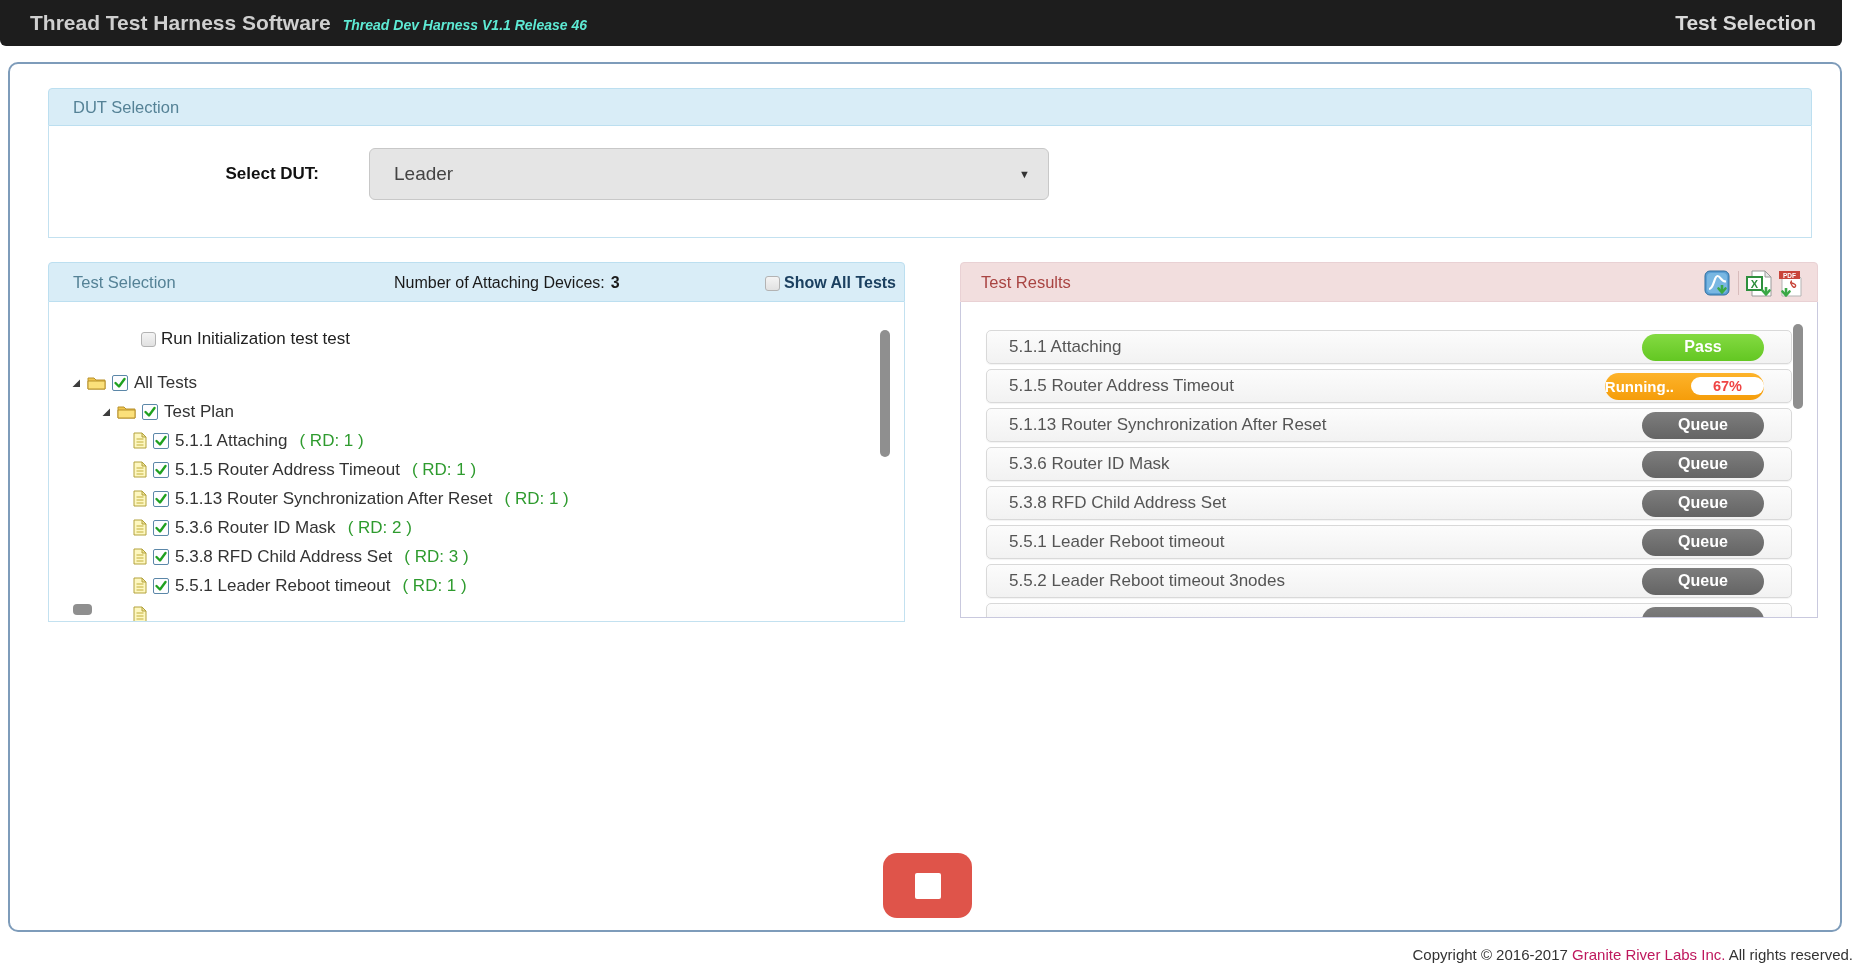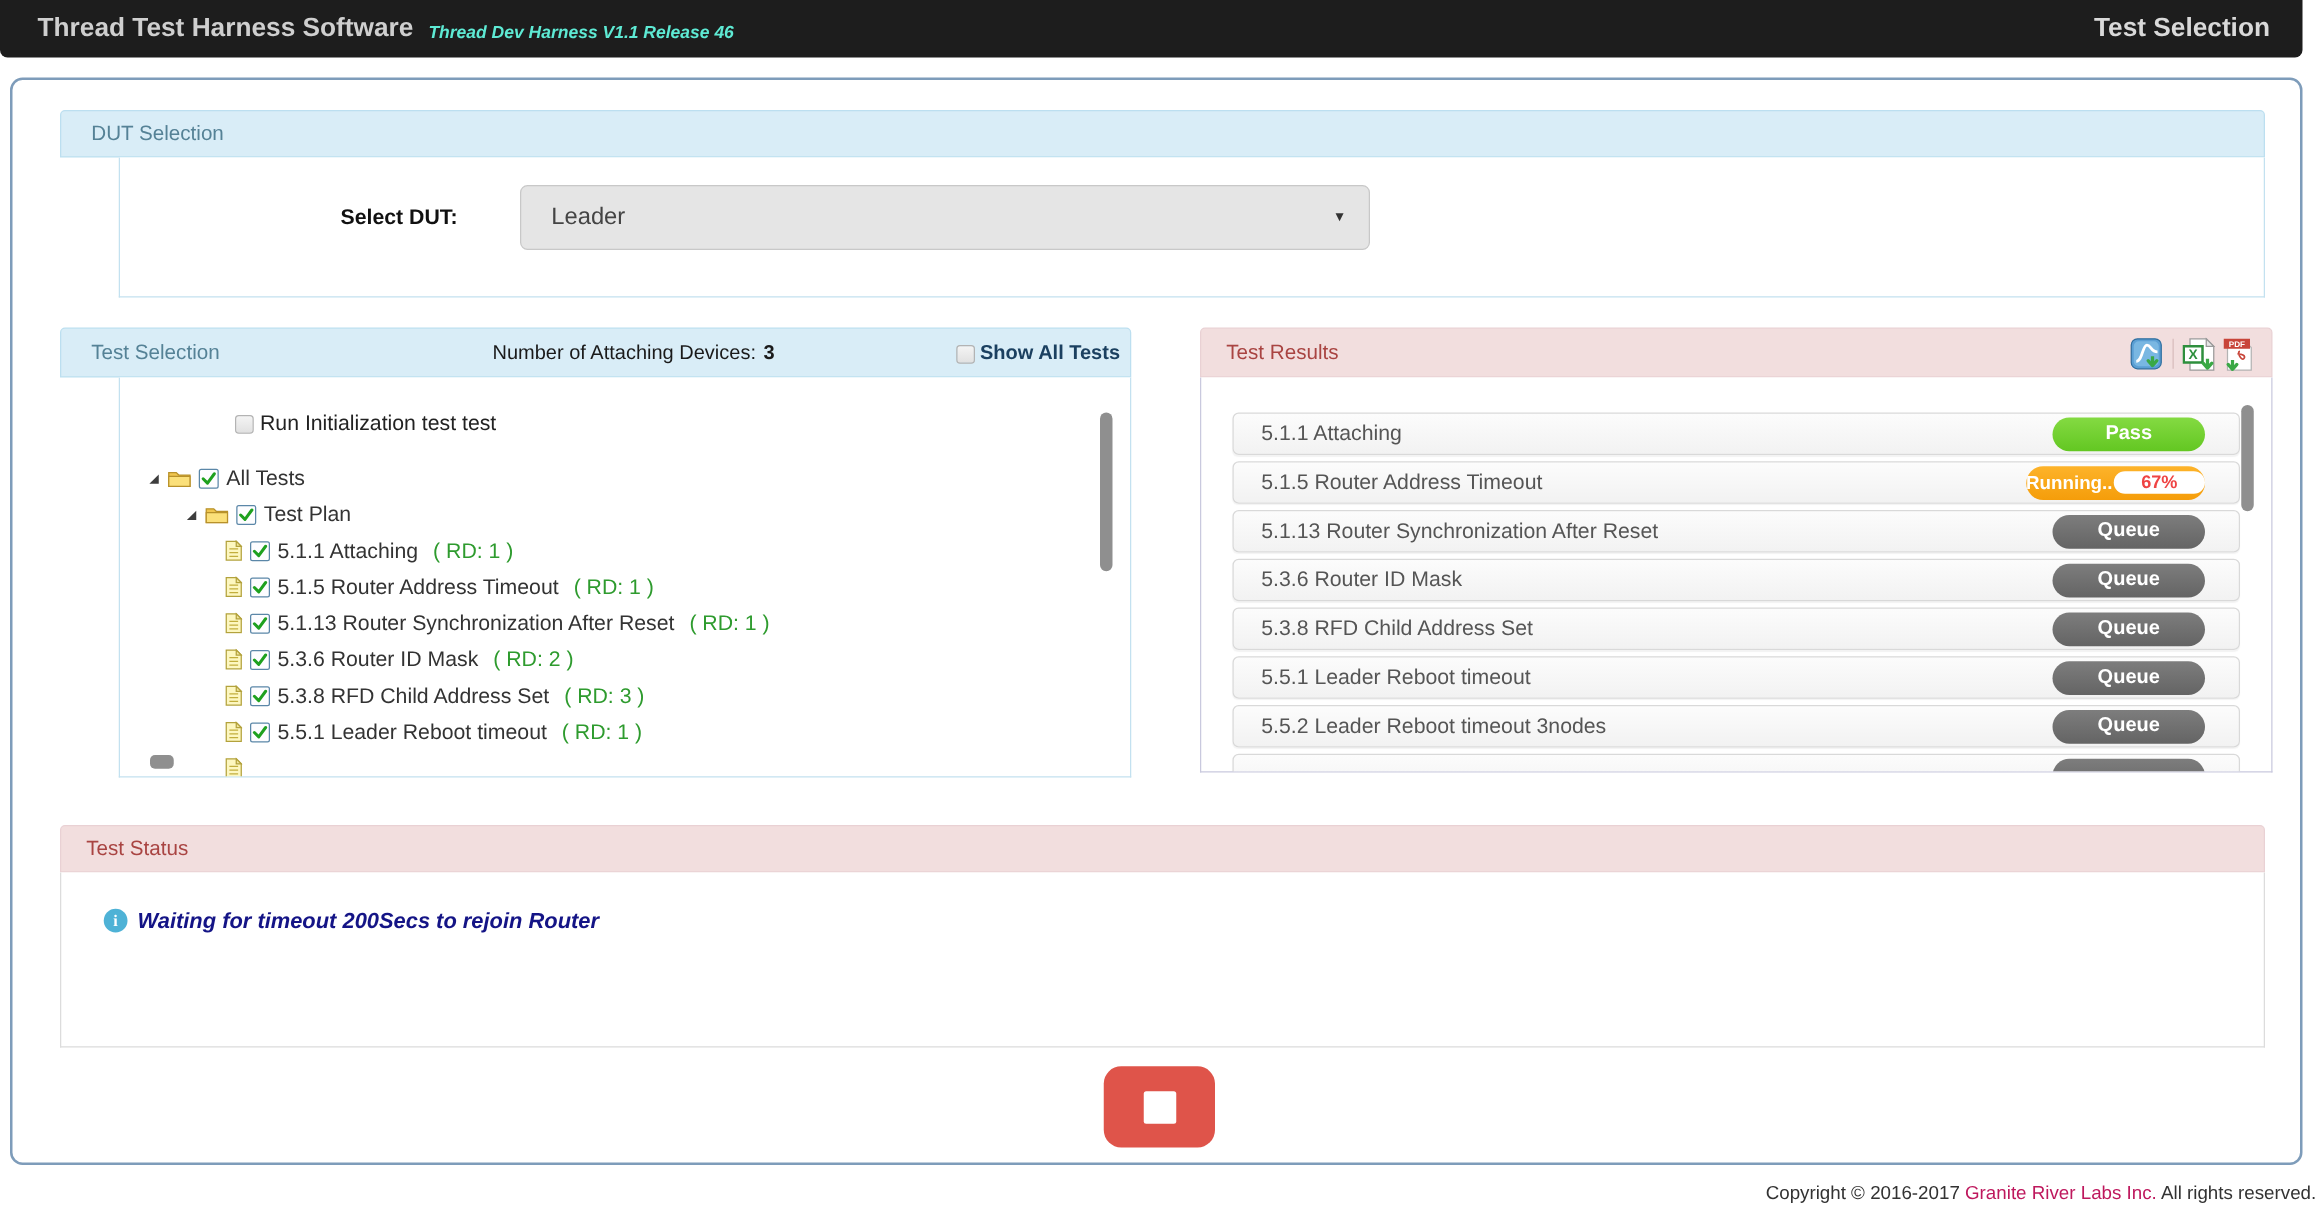--- a/index.html
+++ b/index.html
@@ -20,21 +20,21 @@
 
   
   .panel { position:absolute; background:#fff; }
   .panel-hd { height:38px; display:flex; align-items:center; position:relative;
               border:1px solid transparent; border-radius:4px 4px 0 0; }
   .panel-bd { position:relative; background:#fff; overflow:hidden; }
   .hd-info   { background:#d9edf7; border-color:#bcdff0; }
   .hd-danger { background:#f2dede; border-color:#e9d1d4; }
   .ttl-info   { color:#558296; font-size:16.5px; margin-left:24px; }
   .ttl-danger { color:#a94442; font-size:16.5px; margin-left:20px; }
-  .bd-info   { border:1px solid #c3e1f0; border-top:none;margin-left:47px; }
+  .bd-info   { border:1px solid #c3e1f0; border-top:none; }
   .bd-lav    { border:1px solid #c9c9de; border-top:none; }
   .bd-gray   { border:1px solid #dcdcdc; border-top:none; }
 
   
   .dut-panel { left:38px; top:24px; width:1764px; height:150px; }
   .dut-body  { height:112px; }
   .dut-label { position:absolute; left:120px; top:38px; width:150px; text-align:right;
                font-weight:bold; font-size:17px; color:#111; }
   .dut-select { position:absolute; left:320px; top:22px; width:680px; height:52px;
                 border:1px solid #c8c8c8; border-radius:6px; background:#e5e5e5;
@@ -83,21 +83,21 @@
                 background:linear-gradient(#fcfcfc,#f2f2f2); margin-bottom:5px;
                 display:flex; align-items:center; padding:0 27px 0 22px;
                 box-shadow:0 1px 1px rgba(0,0,0,0.05); }
   .result-label { font-size:17px; color:#555; }
   .badge { margin-left:auto; height:27px; border-radius:14px; color:#fff;
            font-size:16px; font-weight:bold; display:flex; align-items:center;
            justify-content:center; min-width:122px; }
   .badge-pass    { background:linear-gradient(#84da42,#63c722); }
   .badge-queue   { background:linear-gradient(#7d7d7d,#646464); }
   .badge-running { background:linear-gradient(#fdb32a,#f59d0a); min-width:142px;
-                   font-size:15px; gap:1px;align-items:center; }
+                   font-size:15px; gap:17px;align-items:center; }
   .progress-bubble { background:#fff; color:#ef4444; border-radius:10px;
                      font-size:14.5px; font-weight:bold; padding:1px 22px; }
   .tr-vscroll { position:absolute; right:14px; top:22px; width:10px; height:85px;
                 background:#8f8f8f; border-radius:5px; }
 
   
   .st-panel { left:38px; top:596px; width:1764px; height:178px; }
   .st-body { height:140px; }
   .st-line { position:absolute; left:34px; top:28px; display:flex; align-items:center; gap:8px; }
   .info-icon { width:19px; height:19px; border-radius:50%; background:#4eb2d6;
@@ -368,31 +368,20 @@
 
       <div class="result-row">
         <span class="result-label"></span>
         <span class="badge badge-queue"></span>
       </div>
 
       <div class="tr-vscroll"></div>
     </div>
   </div>
 
-  <div class="panel st-panel">
-    <div class="panel-hd hd-danger">
-      <span class="ttl-danger">Test Status</span>
-    </div>
-    <div class="panel-bd bd-gray st-body">
-      <div class="st-line">
-        <span class="info-icon">i</span>
-        <span class="st-msg">Waiting for timeout 200Secs to rejoin Router</span>
-      </div>
-    </div>
-  </div>
 
   <button class="stop-btn">
     <span class="stop-square"></span>
   </button>
 </div>
 
 <div class="footer">
   <span>Copyright © 2016-2017 </span><a href="#">Granite River Labs Inc.</a><span> All rights reserved.</span>
 </div>
 

